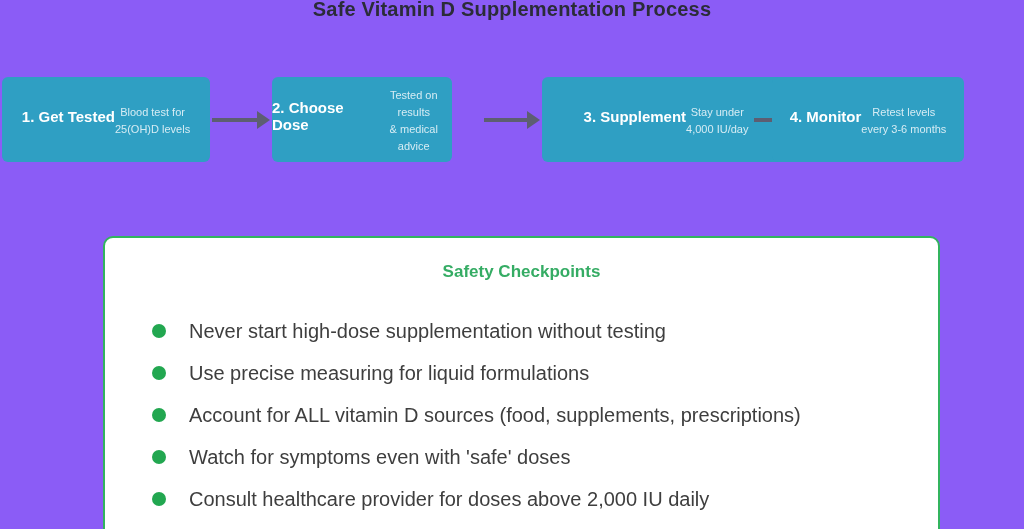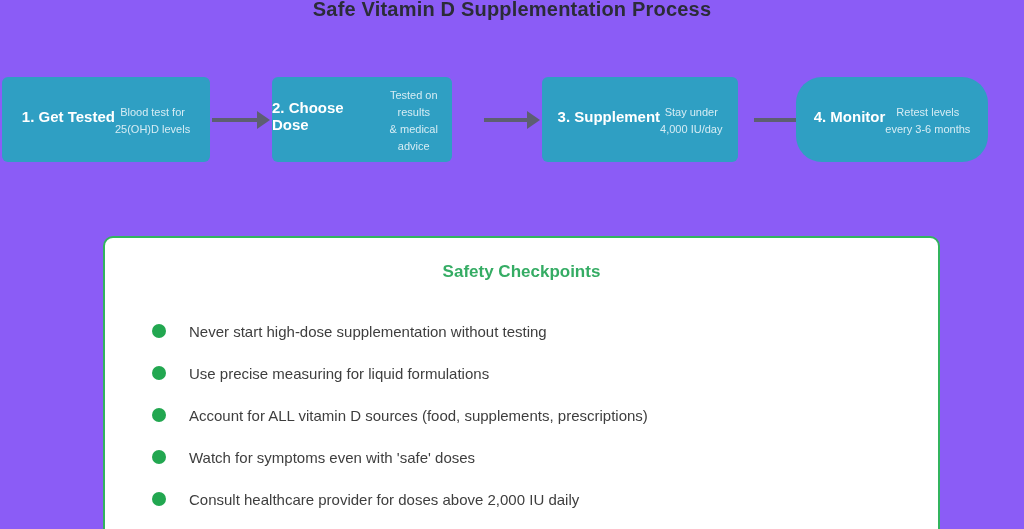--- a/index.html
+++ b/index.html
@@ -47,22 +47,22 @@
     margin-bottom: 9px;
   }
   .flow-box .step-sub {
     color: var(--box_subtext);
     font-size: 11px;
     line-height: 17px;
     text-align: center;
   }
   .box1 { left: 2px;   width: 208px; }
   .box2 { left: 272px; width: 180px; }
-  .box3 { left: 542px; width: 196px; }
-  .box4 { left: 796px; width: 192px; border-radius: 26px; }
+  .box3 { left: 542px; width: 248px; }
+  .box4 { left: 772px; width: 192px; }
   .flow-arrow {
     position: absolute;
     top: 111px;
     height: 18px;
     display: flex;
     align-items: center;
   }
   .arr1 { left: 212px; width: 58px; }
   .arr2 { left: 484px; width: 56px; }
   .arr3 { left: 754px; width: 59px; }
@@ -113,21 +113,21 @@
   }
   .safety-item .dot {
     width: 14px;
     height: 14px;
     border-radius: 50%;
     background: var(--green_dot);
     flex: 0 0 auto;
     margin-right: 23px;
   }
   .safety-item .item-text {
-    font-size: 15px;
+    font-size: 20px;
     color: var(--text_gray);
   }
 </style>
 </head>
 <body>
 
 <div class="canvas">
 
   <div class="page-title">Safe Vitamin D Supplementation Process</div>
 

